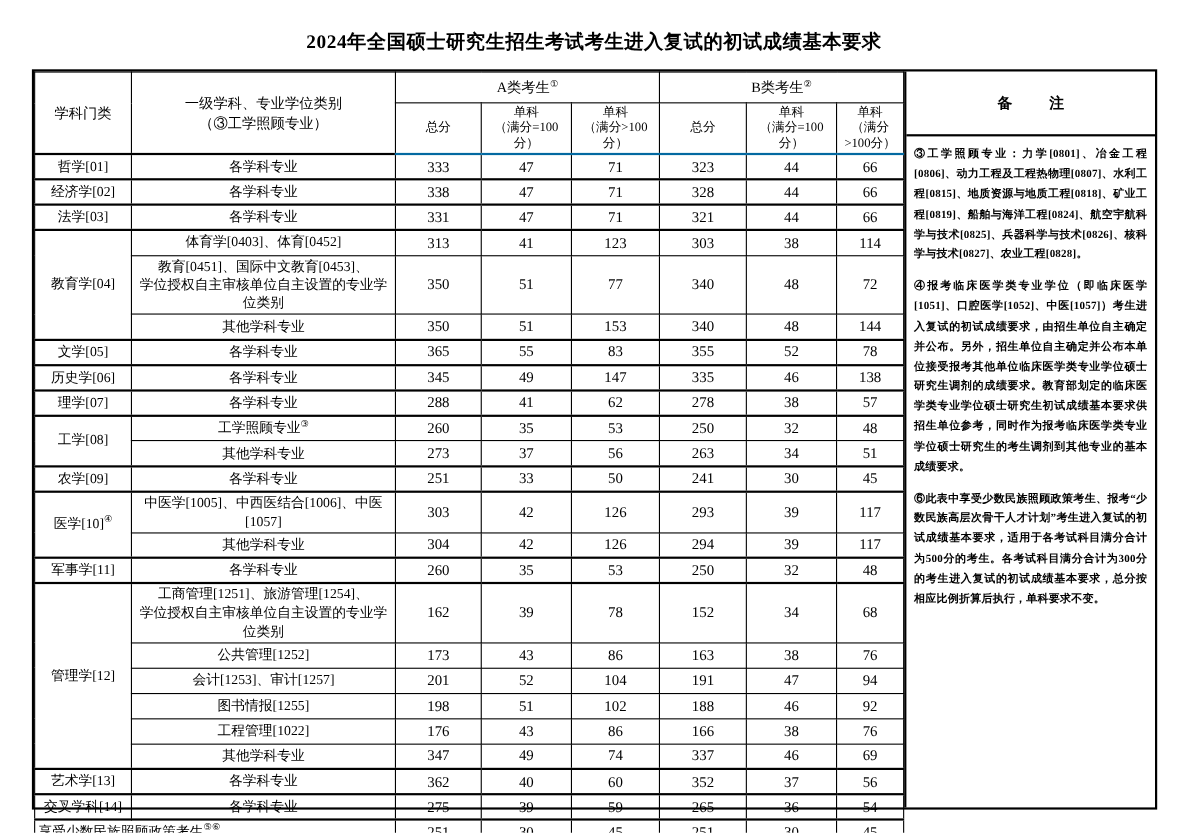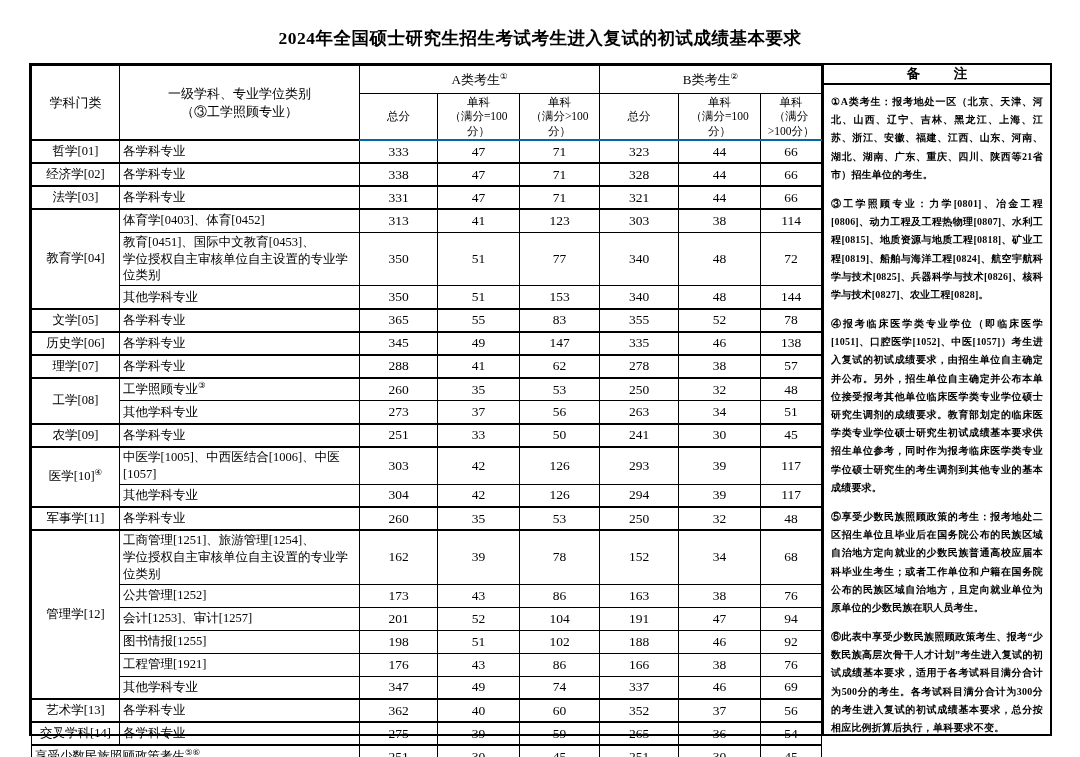--- a/index.html
+++ b/index.html
@@ -53,21 +53,21 @@
   tr.row-single td { height: 23px; }
   tr.row-double td { height: 41px; margin-top: 11px; }
   tr.group-start td { border-top: 2px solid #000; }
   td.cell-category {
     font-size: 12.5px;
     text-align: center;
     padding-left: 4px;
   }
   td.cell-specialty {
     font-size: 12.5px;
-    text-align: left;
+    text-align: center;
     padding-left: 5px;
     line-height: 1.35;
   }
   td.num {
     text-align: center;
     font-size: 13.5px;
   }
   td.bl-thick, th.bl-thick { border-left: 2px solid #000; }
   td.cell-special {
     font-size: 12.5px;
@@ -323,21 +323,21 @@
         <tr class="row-single">
           <td class="cell-specialty pre"><span>图书情报[1255]</span></td>
           <td class="num bl-thick">198</td>
           <td class="num">51</td>
           <td class="num">102</td>
           <td class="num bl-thick">188</td>
           <td class="num">46</td>
           <td class="num">92</td>
         </tr>
         <tr class="row-single">
-          <td class="cell-specialty pre"><span>工程管理[1921]</span></td>
+          <td class="cell-specialty pre"><span>工程管理[1022]</span></td>
           <td class="num bl-thick">176</td>
           <td class="num">43</td>
           <td class="num">86</td>
           <td class="num bl-thick">166</td>
           <td class="num">38</td>
           <td class="num">76</td>
         </tr>
         <tr class="row-single">
           <td class="cell-specialty pre"><span>其他学科专业</span></td>
           <td class="num bl-thick">347</td>
@@ -375,20 +375,18 @@
           <td class="num bl-thick">251</td>
           <td class="num">30</td>
           <td class="num">45</td>
         </tr>
       </tbody>
   </table>
 
   <div class="notes-col">
     <div class="notes-header">备　注</div>
     <div class="notes-body">
-        <p>①A类考生：报考地处一区（北京、天津、河北、山西、辽宁、吉林、黑龙江、上海、江苏、浙江、安徽、福建、江西、山东、河南、湖北、湖南、广东、重庆、四川、陕西等21省市）招生单位的考生。</p>
         <p>③工学照顾专业：力学[0801]、冶金工程[0806]、动力工程及工程热物理[0807]、水利工程[0815]、地质资源与地质工程[0818]、矿业工程[0819]、船舶与海洋工程[0824]、航空宇航科学与技术[0825]、兵器科学与技术[0826]、核科学与技术[0827]、农业工程[0828]。</p>
         <p>④报考临床医学类专业学位（即临床医学[1051]、口腔医学[1052]、中医[1057]）考生进入复试的初试成绩要求，由招生单位自主确定并公布。另外，招生单位自主确定并公布本单位接受报考其他单位临床医学类专业学位硕士研究生调剂的成绩要求。教育部划定的临床医学类专业学位硕士研究生初试成绩基本要求供招生单位参考，同时作为报考临床医学类专业学位硕士研究生的考生调剂到其他专业的基本成绩要求。</p>
-        <p>⑤享受少数民族照顾政策的考生：报考地处二区招生单位且毕业后在国务院公布的民族区域自治地方定向就业的少数民族普通高校应届本科毕业生考生；或者工作单位和户籍在国务院公布的民族区域自治地方，且定向就业单位为原单位的少数民族在职人员考生。</p>
         <p>⑥此表中享受少数民族照顾政策考生、报考“少数民族高层次骨干人才计划”考生进入复试的初试成绩基本要求，适用于各考试科目满分合计为500分的考生。各考试科目满分合计为300分的考生进入复试的初试成绩基本要求，总分按相应比例折算后执行，单科要求不变。</p>
       </div>
   </div>
 </div>
 
 </body></html>

